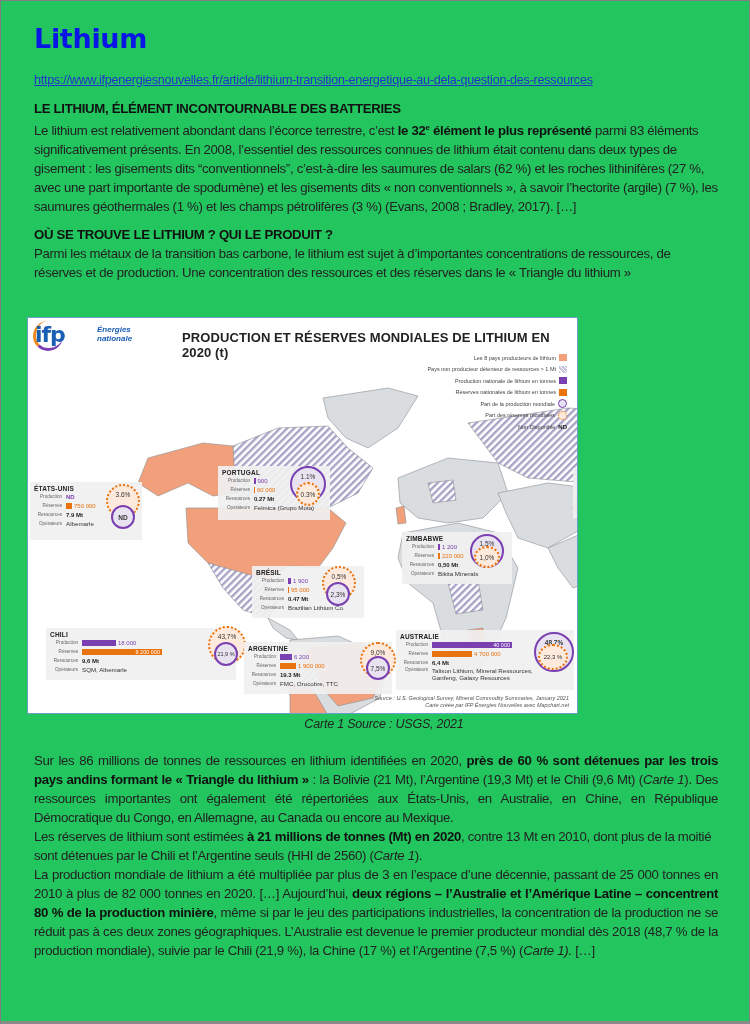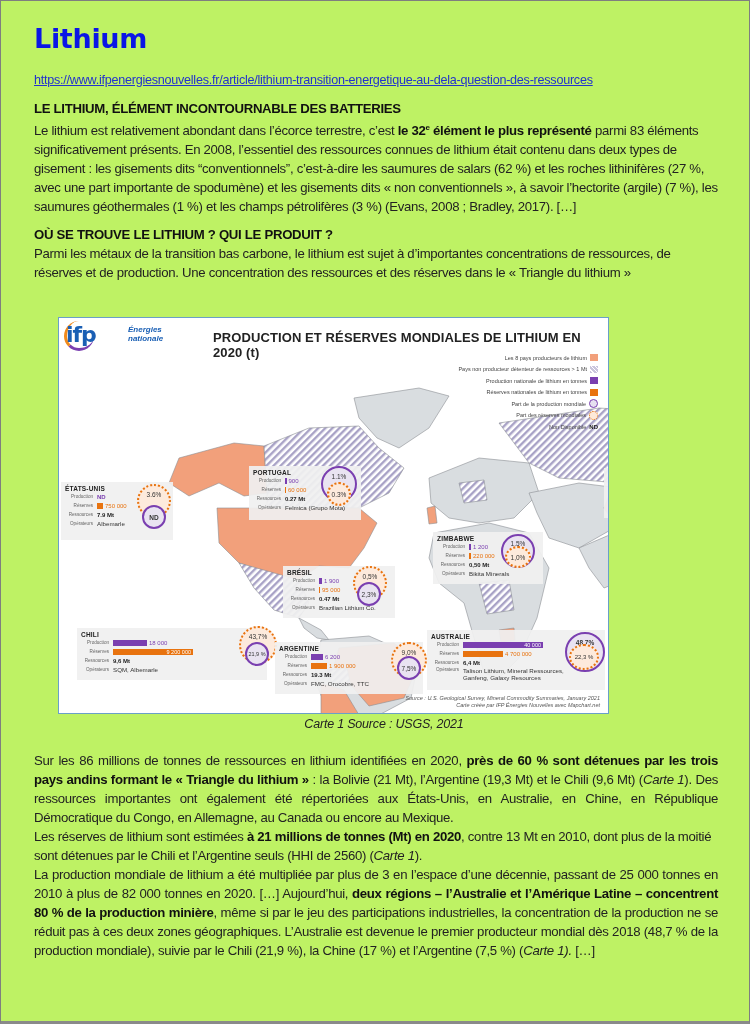--- a/index.html
+++ b/index.html
@@ -1,40 +1,40 @@
 <!DOCTYPE html>
 <html><head>
 <meta charset="utf-8">
 <style>
   * { box-sizing: border-box; margin: 0; padding: 0; }
   html, body { width: 750px; height: 1024px; background: #ffffff; overflow: hidden; }
   body { font-family: "Liberation Sans", sans-serif; color: #1a1a1a; }
   .page {
     position: absolute; left: 0; top: 0; width: 750px; height: 1024px;
-    border: 1px solid #7f7f7f; border-bottom: 3px solid #8a8a8a; background: #bef264;
+    border: 1px solid #7f7f7f; border-bottom: 3px solid #8a8a8a; background: #22c55e;
   }
   .doc { position: absolute; left: 33px; top: 20px; width: 684px; }
   h1.title {
     font-family: "DejaVu Sans", sans-serif; font-weight: bold; color: #0a16e6;
     font-size: 27px; line-height: 36px; letter-spacing: -0.3px;
   }
   a.link {
     display: block; margin-top: 16px; font-size: 12.6px; color: #2233cc;
     text-decoration: underline; letter-spacing: -0.25px; white-space: nowrap;
   }
   .section-head { font-weight: bold; font-size: 13.2px; letter-spacing: -0.3px; color: #111; line-height: 19px; }
   p.para { font-size: 13.2px; line-height: 19px; letter-spacing: -0.3px; color: #222; }
   p.para b { color: #111; }
   p.justify { text-align: justify; }
   .mt14 { margin-top: 12px; }
   .mt8 { margin-top: 8px; }
 
   
   .figure {
-    position: absolute; left: 57px; top: 316px; width: 551px; height: 397px;
+    position: absolute; left: 26px; top: 316px; width: 551px; height: 397px;
     border: 1px solid #6aa0c8; background: #ffffff; overflow: hidden;
   }
   .logo { position: absolute; left: 5px; top: 3px; width: 70px; height: 30px; }
   .logo .ifp { position: absolute; left: 2px; top: 2px; font-family: "DejaVu Sans", sans-serif;
     font-weight: bold; font-size: 22px; color: #1a5fb4; letter-spacing: -1px; line-height: 24px; }
   .logo .swoosh { position: absolute; left: 0; top: 0; width: 30px; height: 30px; border-radius: 50%;
     border-left: 3px solid #f08a1c; border-bottom: 3px solid #7a3fb0; }
   .logo .sub { position: absolute; left: 34px; top: 4px; font-size: 8px; line-height: 9px;
     font-style: italic; font-weight: bold; color: #1a5fb4; margin-left: 30px; }
   .fig-title {

